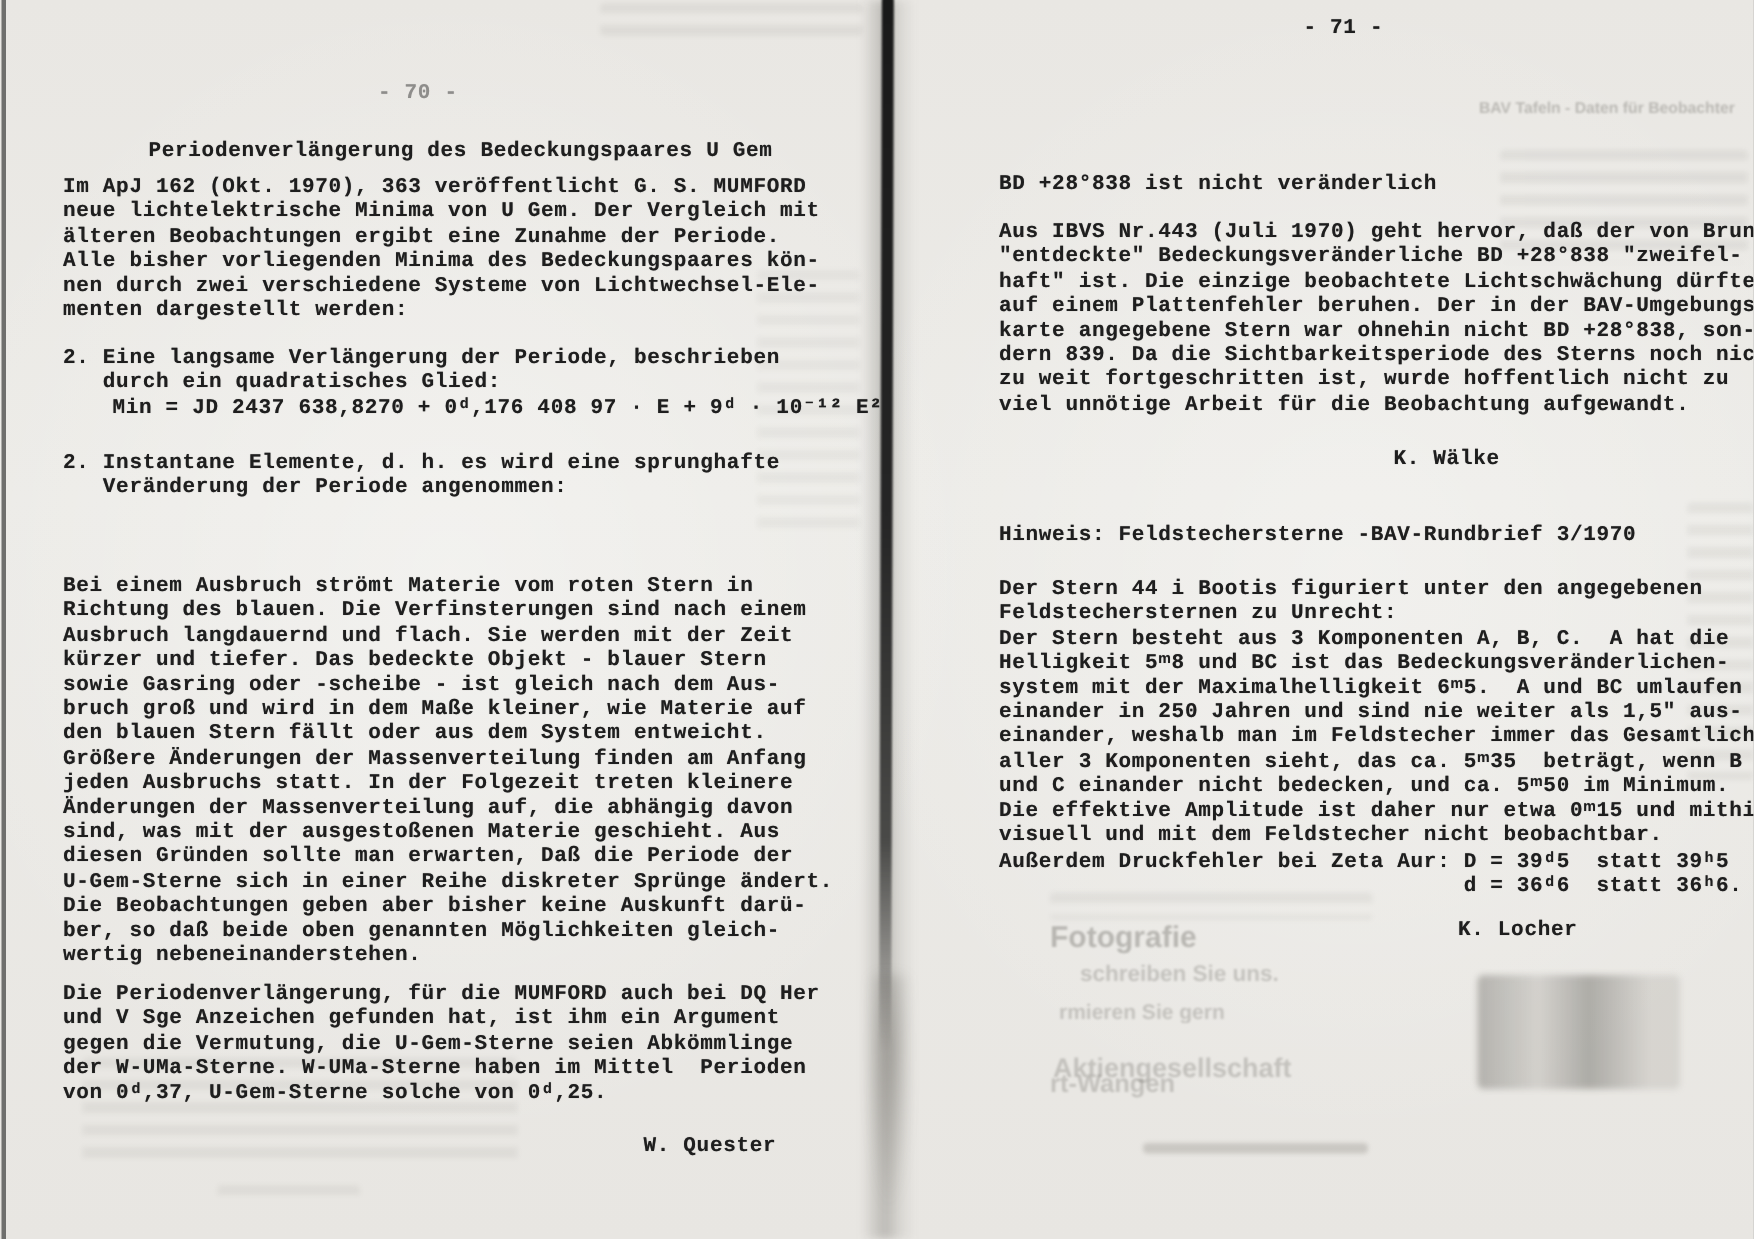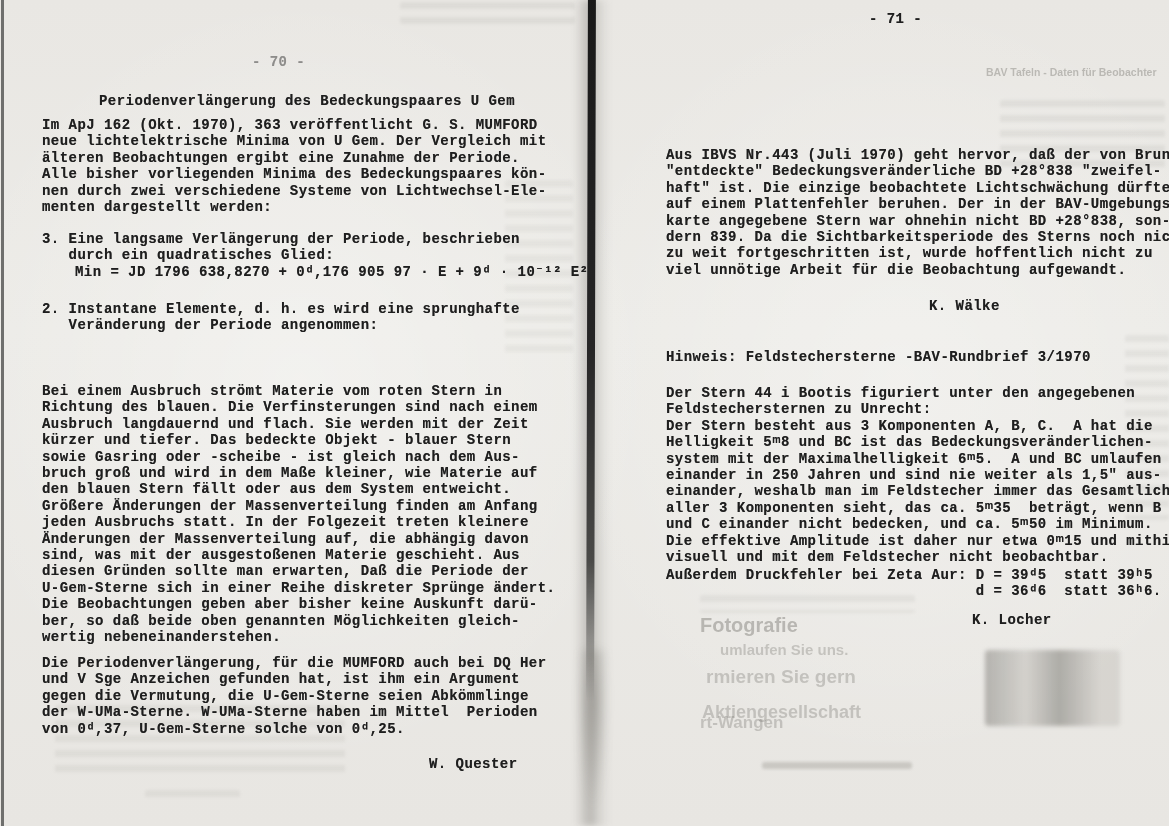--- a/index.html
+++ b/index.html
@@ -64,37 +64,37 @@
   <div class="smudge" style="left:55px;top:705px;width:290px;height:70px;opacity:.5"></div>
   <div class="smudge" style="left:145px;top:790px;width:95px;height:13px;opacity:.5"></div>
   <div class="smudge" style="left:1000px;top:100px;width:165px;height:75px;opacity:.55"></div>
   <div class="smudge" style="left:1125px;top:335px;width:44px;height:185px;opacity:.5"></div>
   <div class="smudge" style="left:700px;top:595px;width:215px;height:18px;opacity:.5"></div>
   <div class="blob"></div>
   <div class="dash"></div>
 
   <div class="ghost underlined" style="left:986px;top:66px;font-size:10.5px;opacity:.32">BAV Tafeln - Daten für Beobachter</div>
   <div class="ghost" style="left:700px;top:614px;font-size:20px;opacity:.34">Fotografie</div>
-  <div class="ghost" style="left:720px;top:641px;font-size:15px;opacity:.26">umlaufen Sie uns.</div>
-  <div class="ghost" style="left:706px;top:666px;font-size:19px;opacity:.26">rmieren Sie gern</div>
+  <div class="ghost" style="left:720px;top:641px;font-size:15px;opacity:.26">schreiben Sie uns.</div>
+  <div class="ghost" style="left:706px;top:666px;font-size:14px;opacity:.26">rmieren Sie gern</div>
   <div class="ghost" style="left:702px;top:702px;font-size:18px;opacity:.26">Aktiengesellschaft</div>
   <div class="ghost" style="left:700px;top:713px;font-size:17px;opacity:.26">rt-Wangen</div>
 
   <section class="page page-left">
     <div class="tw faded" style="top:6px;left:210px">- 70 -</div>
     <div class="tw underlined" style="top:45px;left:57px">Periodenverlängerung des Bedeckungspaares U Gem</div>
     <div class="tw" style="top:69px;left:0">Im ApJ 162 (Okt. 1970), 363 veröffentlicht G. S. MUMFORD
 neue lichtelektrische Minima von U Gem. Der Vergleich mit
 älteren Beobachtungen ergibt eine Zunahme der Periode.
 Alle bisher vorliegenden Minima des Bedeckungspaares kön-
 nen durch zwei verschiedene Systeme von Lichtwechsel-Ele-
 menten dargestellt werden:</div>
-    <div class="tw" style="top:183px;left:0">3. Eine langsame Verlängerung der Periode, beschrieben
+    <div class="tw" style="top:183px;left:0">2. Eine langsame Verlängerung der Periode, beschrieben
    durch ein quadratisches Glied:</div>
-    <div class="tw" style="top:216px;left:33px">Min = JD 1796 638,8270 + 0ᵈ,176 905 97 · E + 9ᵈ · 10⁻¹² E²</div>
+    <div class="tw" style="top:216px;left:33px">Min = JD 2437 638,8270 + 0ᵈ,176 408 97 · E + 9ᵈ · 10⁻¹² E²</div>
     <div class="tw" style="top:253px;left:0">2. Instantane Elemente, d. h. es wird eine sprunghafte
    Veränderung der Periode angenommen:</div>
     <div class="tw" style="top:335px;left:0">Bei einem Ausbruch strömt Materie vom roten Stern in
 Richtung des blauen. Die Verfinsterungen sind nach einem
 Ausbruch langdauernd und flach. Sie werden mit der Zeit
 kürzer und tiefer. Das bedeckte Objekt - blauer Stern
 sowie Gasring oder -scheibe - ist gleich nach dem Aus-
 bruch groß und wird in dem Maße kleiner, wie Materie auf
 den blauen Stern fällt oder aus dem System entweicht.
 Größere Änderungen der Massenverteilung finden am Anfang
@@ -109,20 +109,21 @@
     <div class="tw" style="top:607px;left:0">Die Periodenverlängerung, für die MUMFORD auch bei DQ Her
 und V Sge Anzeichen gefunden hat, ist ihm ein Argument
 gegen die Vermutung, die U-Gem-Sterne seien Abkömmlinge
 der W-UMa-Sterne. W-UMa-Sterne haben im Mittel  Perioden
 von 0ᵈ,37, U-Gem-Sterne solche von 0ᵈ,25.</div>
     <div class="tw" style="top:708px;left:387px">W. Quester</div>
   </section>
 
   <section class="page page-right">
     <div class="tw" style="top:11px;left:203px">- 71 -</div>
+    <div class="tw underlined" style="top:115px;left:0">BD +28°838 ist nicht veränderlich</div>
     <div class="tw" style="top:147px;left:0">Aus IBVS Nr.443 (Juli 1970) geht hervor, daß der von Brun
 "entdeckte" Bedeckungsveränderliche BD +28°838 "zweifel-
 haft" ist. Die einzige beobachtete Lichtschwächung dürfte
 auf einem Plattenfehler beruhen. Der in der BAV-Umgebungs-
 karte angegebene Stern war ohnehin nicht BD +28°838, son-
 dern 839. Da die Sichtbarkeitsperiode des Sterns noch nicht
 zu weit fortgeschritten ist, wurde hoffentlich nicht zu
 viel unnötige Arbeit für die Beobachtung aufgewandt.</div>
     <div class="tw" style="top:298px;left:263px">K. Wälke</div>
     <div class="tw underlined" style="top:349px;left:0">Hinweis: Feldstechersterne -BAV-Rundbrief 3/1970</div>

